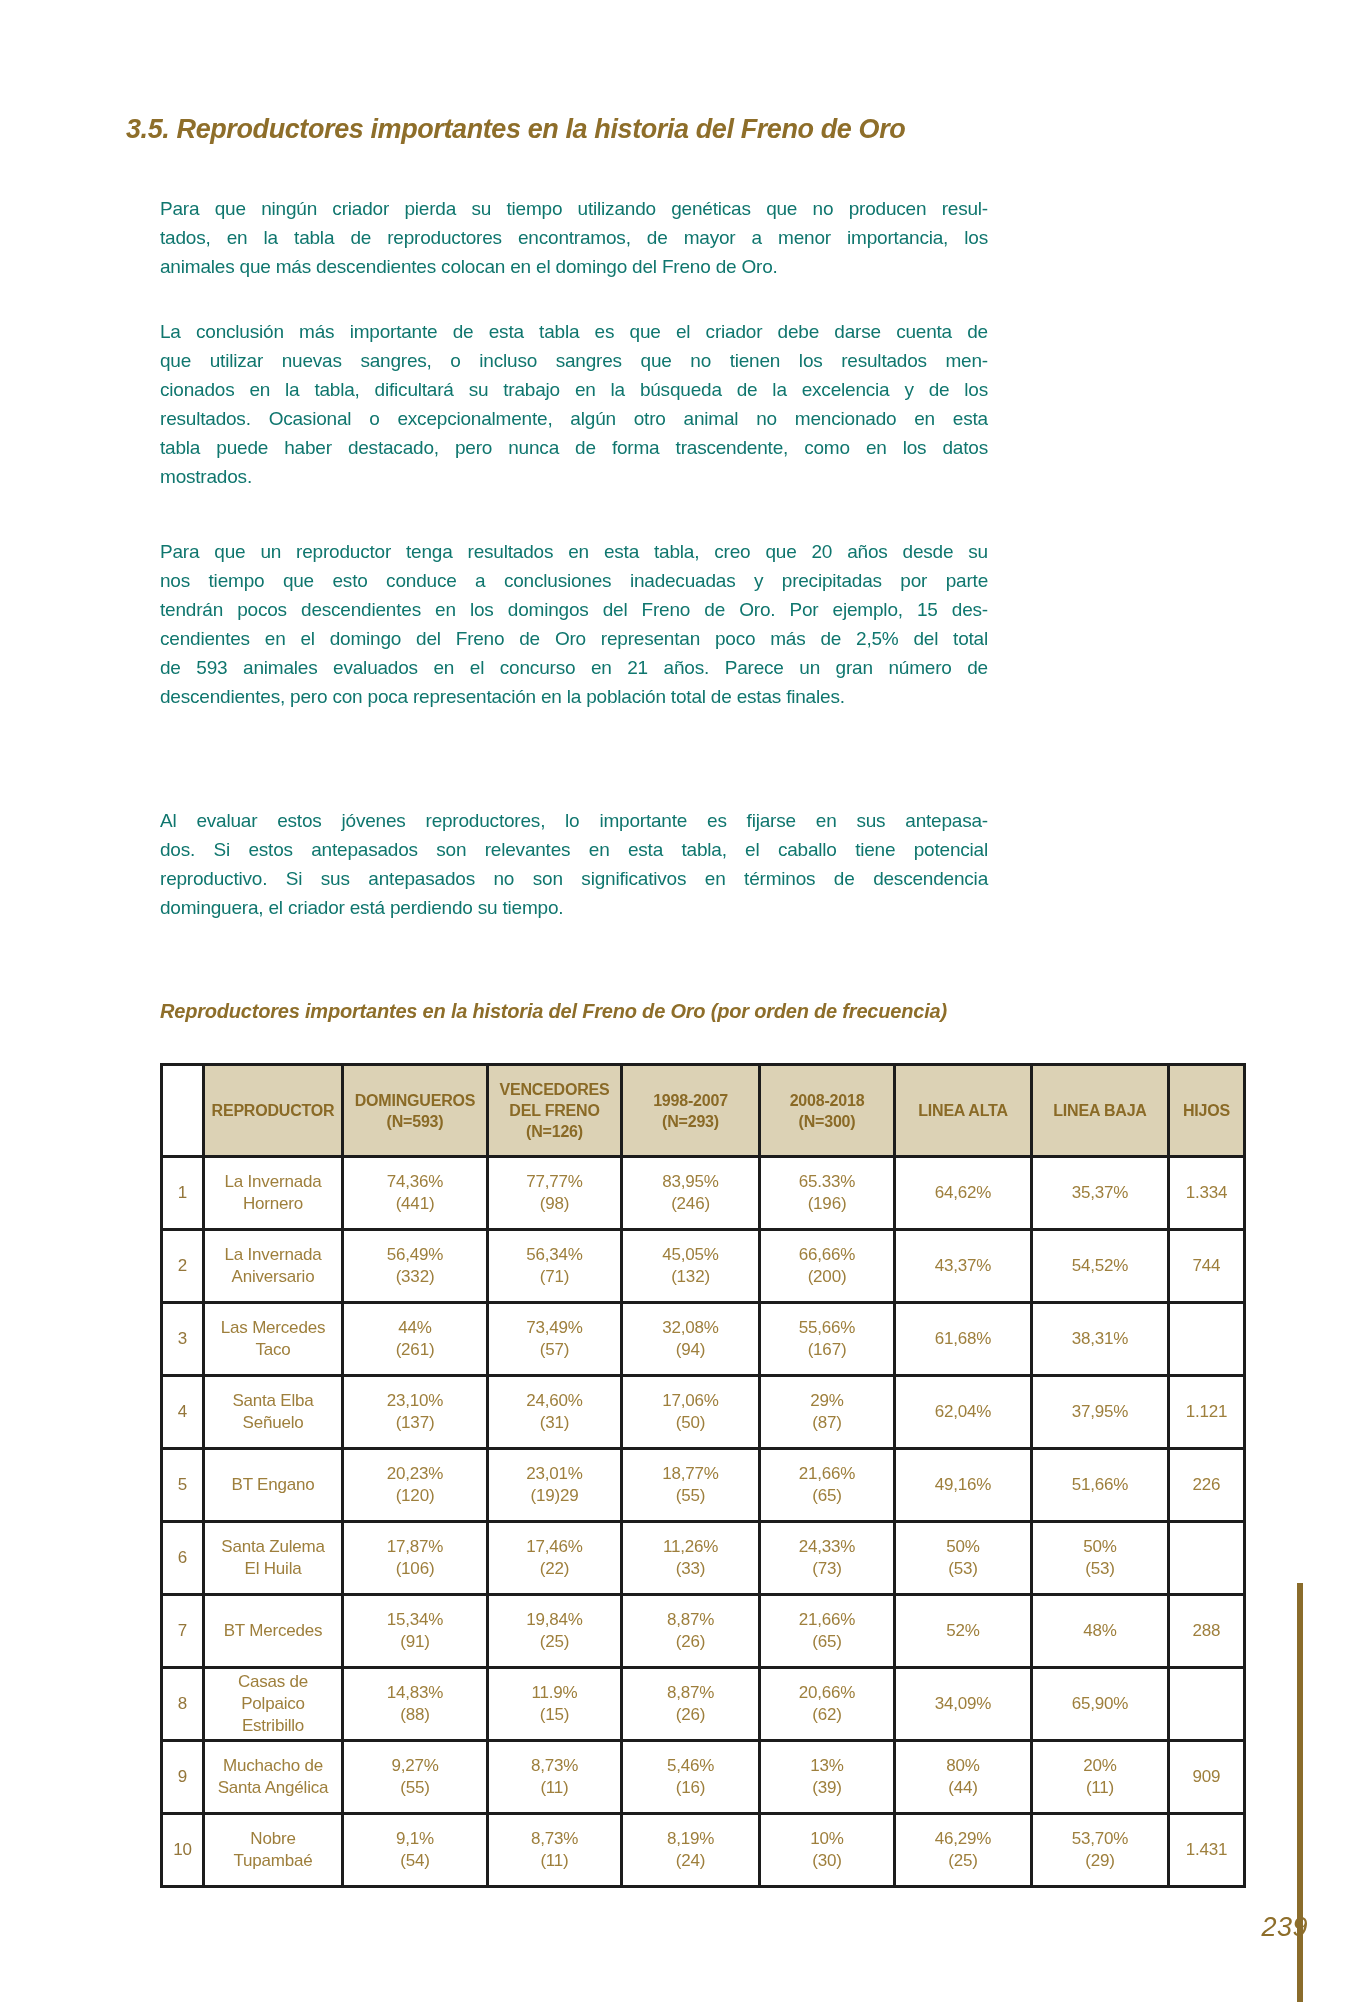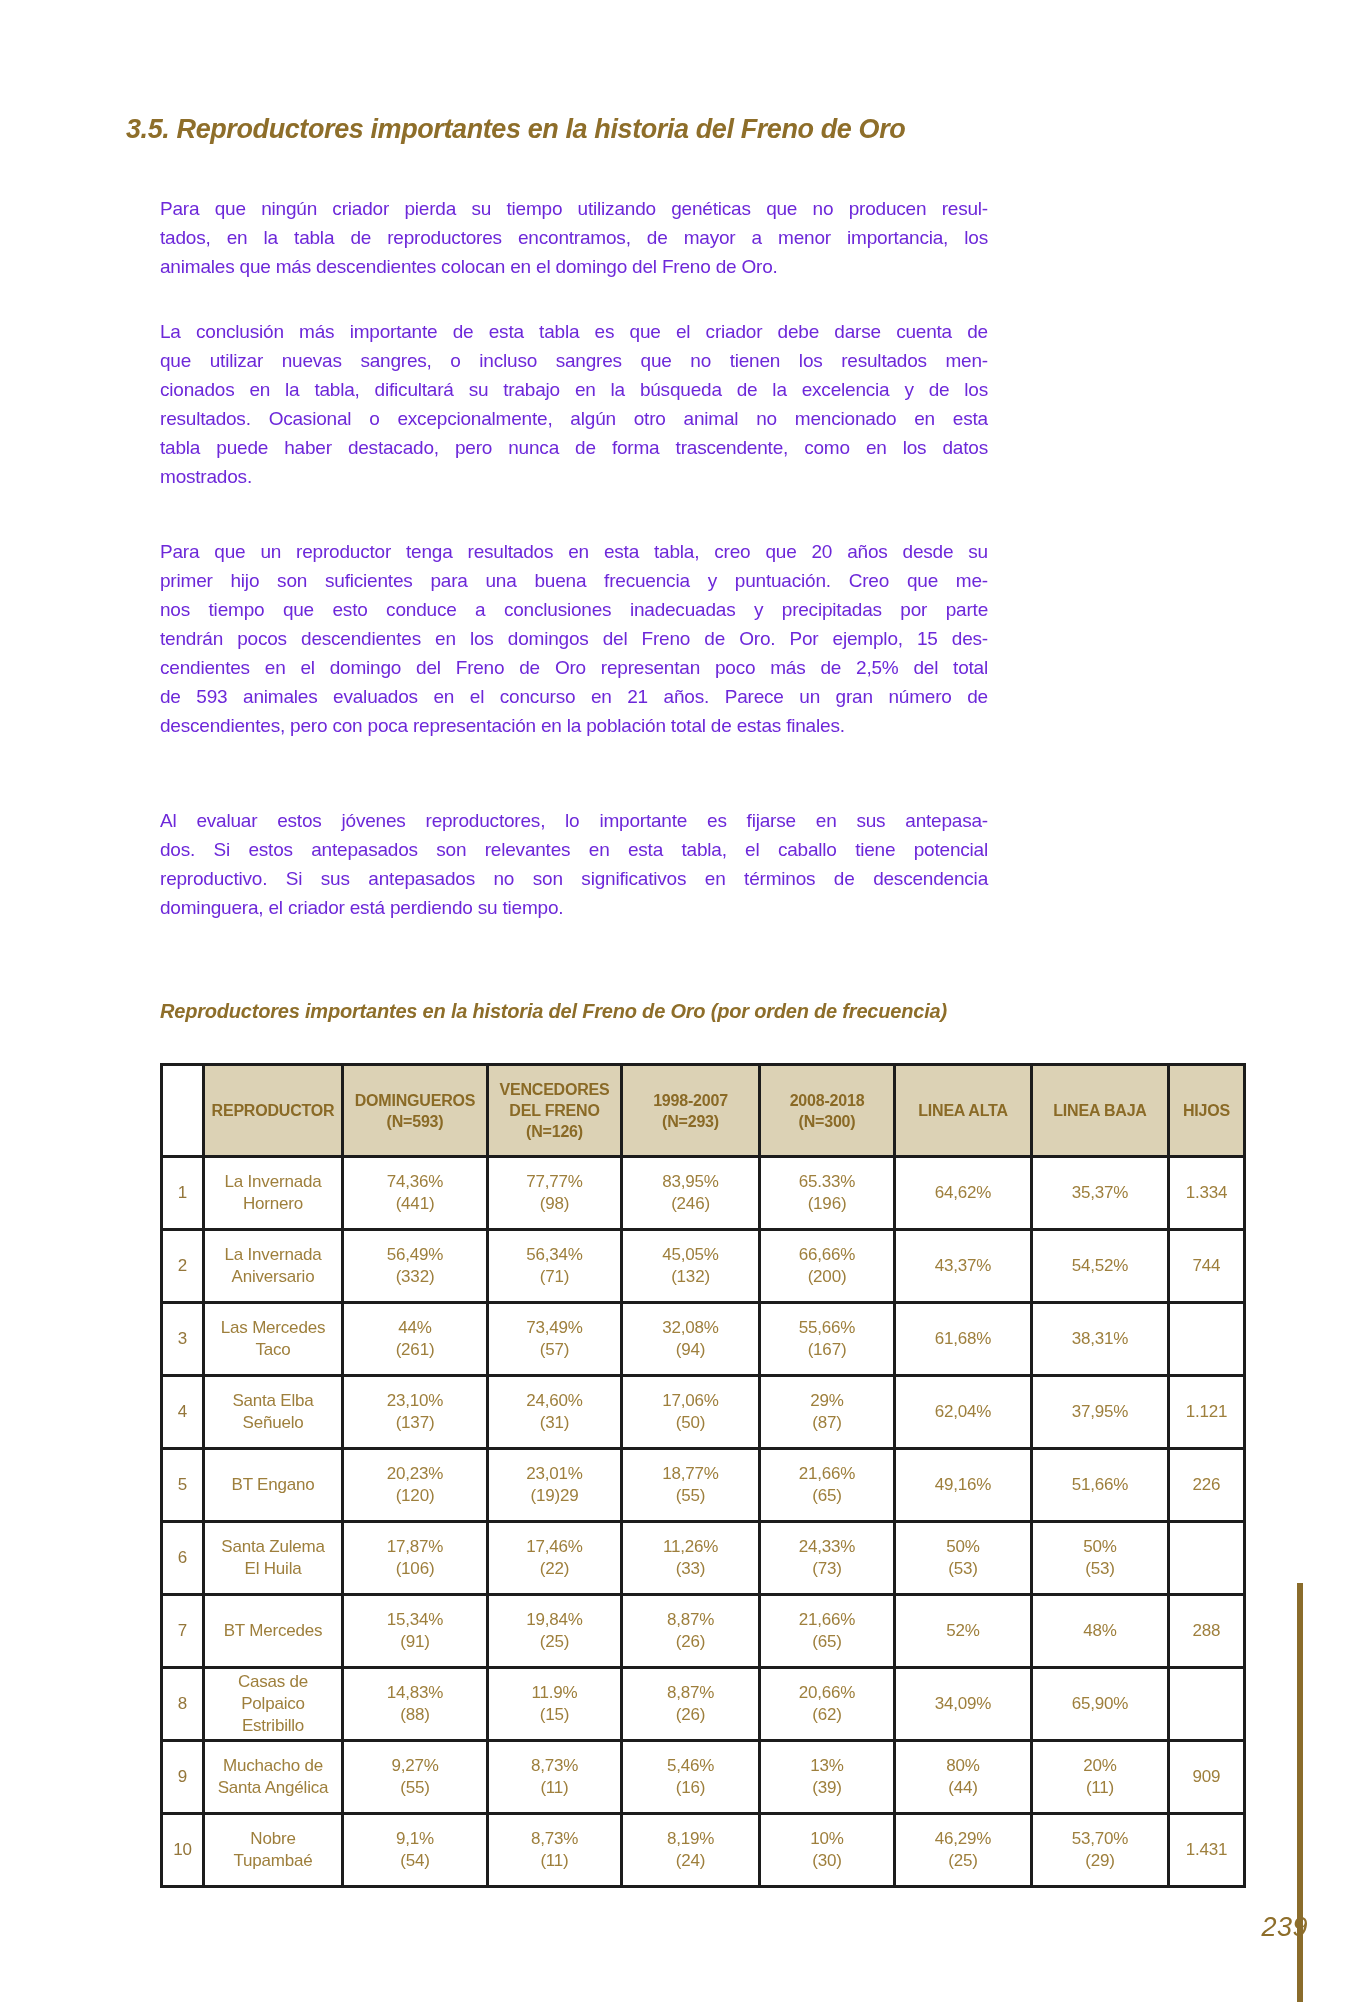--- a/index.html
+++ b/index.html
@@ -10,21 +10,21 @@
     font-family:"Liberation Sans","DejaVu Sans",sans-serif;
     color:#1e1e1e;
   }
   .heading {
     position:absolute; left:126px; top:114px; width:980px;
     font-size:27px; font-weight:bold; font-style:italic;
     color:#8e6e2a; letter-spacing:-0.4px;
   }
   .para {
     position:absolute; left:160px; width:828px;
-    font-size:19px; line-height:29px; letter-spacing:-0.2px; color:#6d28d9;
+    font-size:19px; line-height:29px; letter-spacing:-0.2px; color:#0f766e;
   }
   .para.p1 { top:194px; }
   .para.p2 { top:317px; }
   .para.p3 { top:537px; }
   .para.p4 { top:806px; }
   .tline { text-align:justify; text-align-last:justify; white-space:nowrap; }
   .tline.last { text-align-last:left; }
   .table-title {
     position:absolute; left:160px; top:1000px; width:900px;
     font-size:20px; font-weight:bold; font-style:italic;
@@ -75,21 +75,20 @@
   <div class="para p2">
       <div class="tline">La conclusión más importante de esta tabla es que el criador debe darse cuenta de</div>
       <div class="tline">que utilizar nuevas sangres, o incluso sangres que no tienen los resultados men-</div>
       <div class="tline">cionados en la tabla, dificultará su trabajo en la búsqueda de la excelencia y de los</div>
       <div class="tline">resultados. Ocasional o excepcionalmente, algún otro animal no mencionado en esta</div>
       <div class="tline">tabla puede haber destacado, pero nunca de forma trascendente, como en los datos</div>
       <div class="tline last">mostrados.</div>
     </div>
   <div class="para p3">
       <div class="tline">Para que un reproductor tenga resultados en esta tabla, creo que 20 años desde su</div>
-      <div class="tline">primer hijo son suficientes para una buena frecuencia y puntuación. Creo que me-</div>
       <div class="tline">nos tiempo que esto conduce a conclusiones inadecuadas y precipitadas por parte</div>
       <div class="tline">tendrán pocos descendientes en los domingos del Freno de Oro. Por ejemplo, 15 des-</div>
       <div class="tline">cendientes en el domingo del Freno de Oro representan poco más de 2,5% del total</div>
       <div class="tline">de 593 animales evaluados en el concurso en 21 años. Parece un gran número de</div>
       <div class="tline last">descendientes, pero con poca representación en la población total de estas finales.</div>
     </div>
   <div class="para p4">
       <div class="tline">Al evaluar estos jóvenes reproductores, lo importante es fijarse en sus antepasa-</div>
       <div class="tline">dos. Si estos antepasados son relevantes en esta tabla, el caballo tiene potencial</div>
       <div class="tline">reproductivo. Si sus antepasados no son significativos en términos de descendencia</div>

